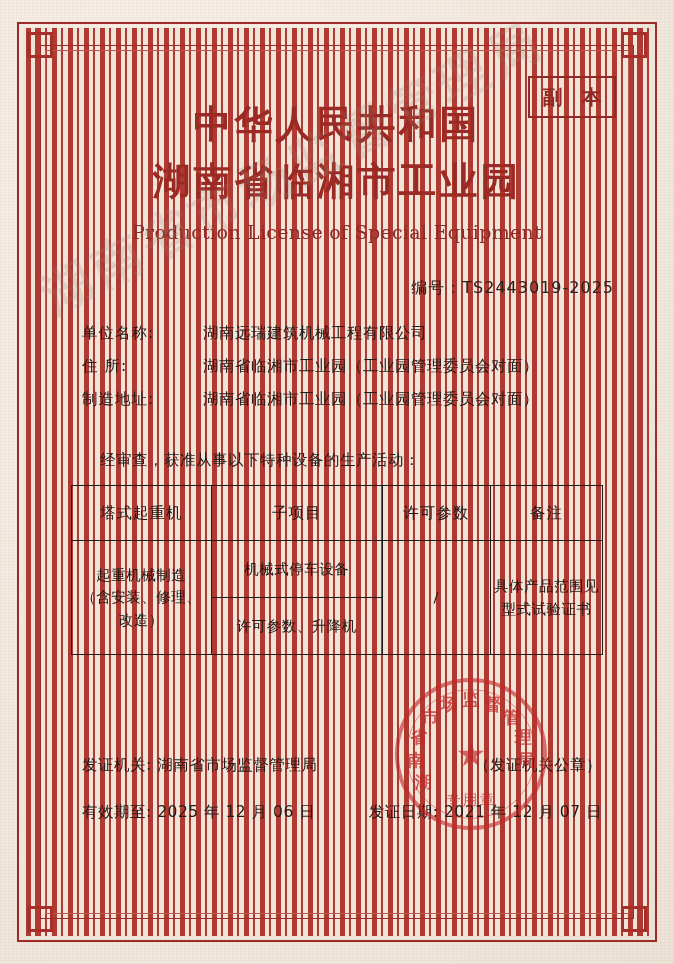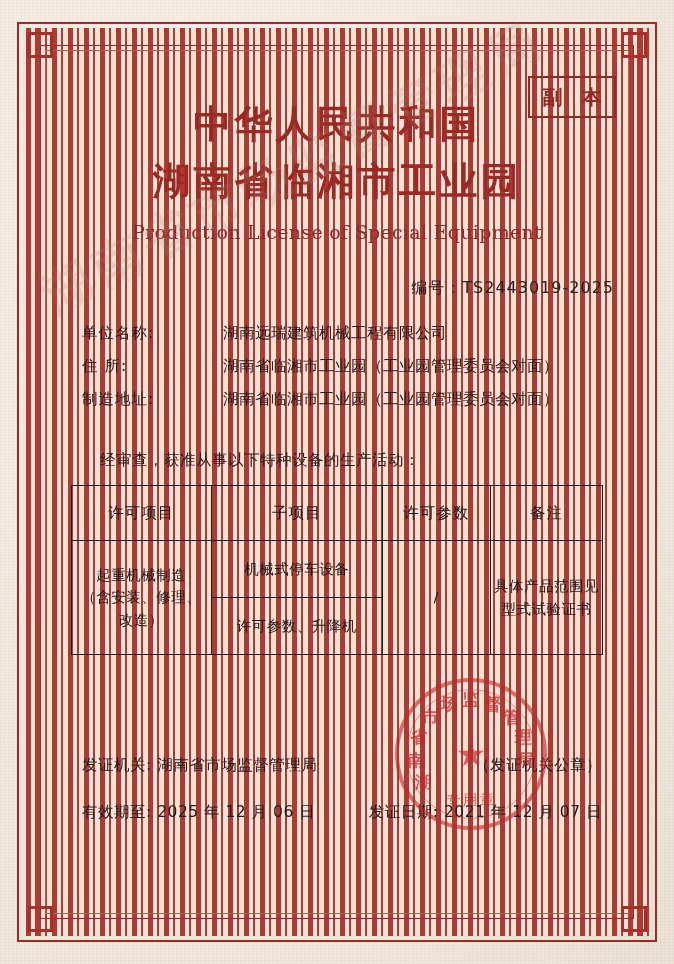--- a/index.html
+++ b/index.html
@@ -140,21 +140,20 @@
     left: 26px;
     width: 520px;
   }
   .field-row {
     display: flex;
     align-items: baseline;
     margin-bottom: 12px;
     font-size: 15.5px;
     color: #211d1a;
     font-family: "DejaVu Sans", "Liberation Sans", sans-serif;
-    gap: 20px;
   }
   .field-label {
     width: 86px;
     flex: none;
     letter-spacing: 1px;
   }
   .field-value { letter-spacing: 0.5px; margin-left: 35px; }
 
   .statement {
     position: absolute;
@@ -330,21 +329,21 @@
         <span class="field-label">制造地址:</span>
         <span class="field-value">湖南省临湘市工业园（工业园管理委员会对面）</span>
       </div>
     </div>
 
     <div class="statement">经审查，获准从事以下特种设备的生产活动：</div>
 
     <table class="lic">
       <tbody>
           <tr>
-        <th class="col1">许可项目</th>
+        <th class="col1">塔式起重机</th>
         <th class="col2">子项目</th>
         <th class="col3">许可参数</th>
         <th class="col4">备注</th>
       </tr>
       <tr>
         <td class="col1" rowspan="2" style="white-space:pre-line;">起重机械制造
 （含安装、修理、
 改造）</td>
         <td class="col2 cell-sub">机械式停车设备</td>
         <td class="col3" rowspan="2">/</td>

